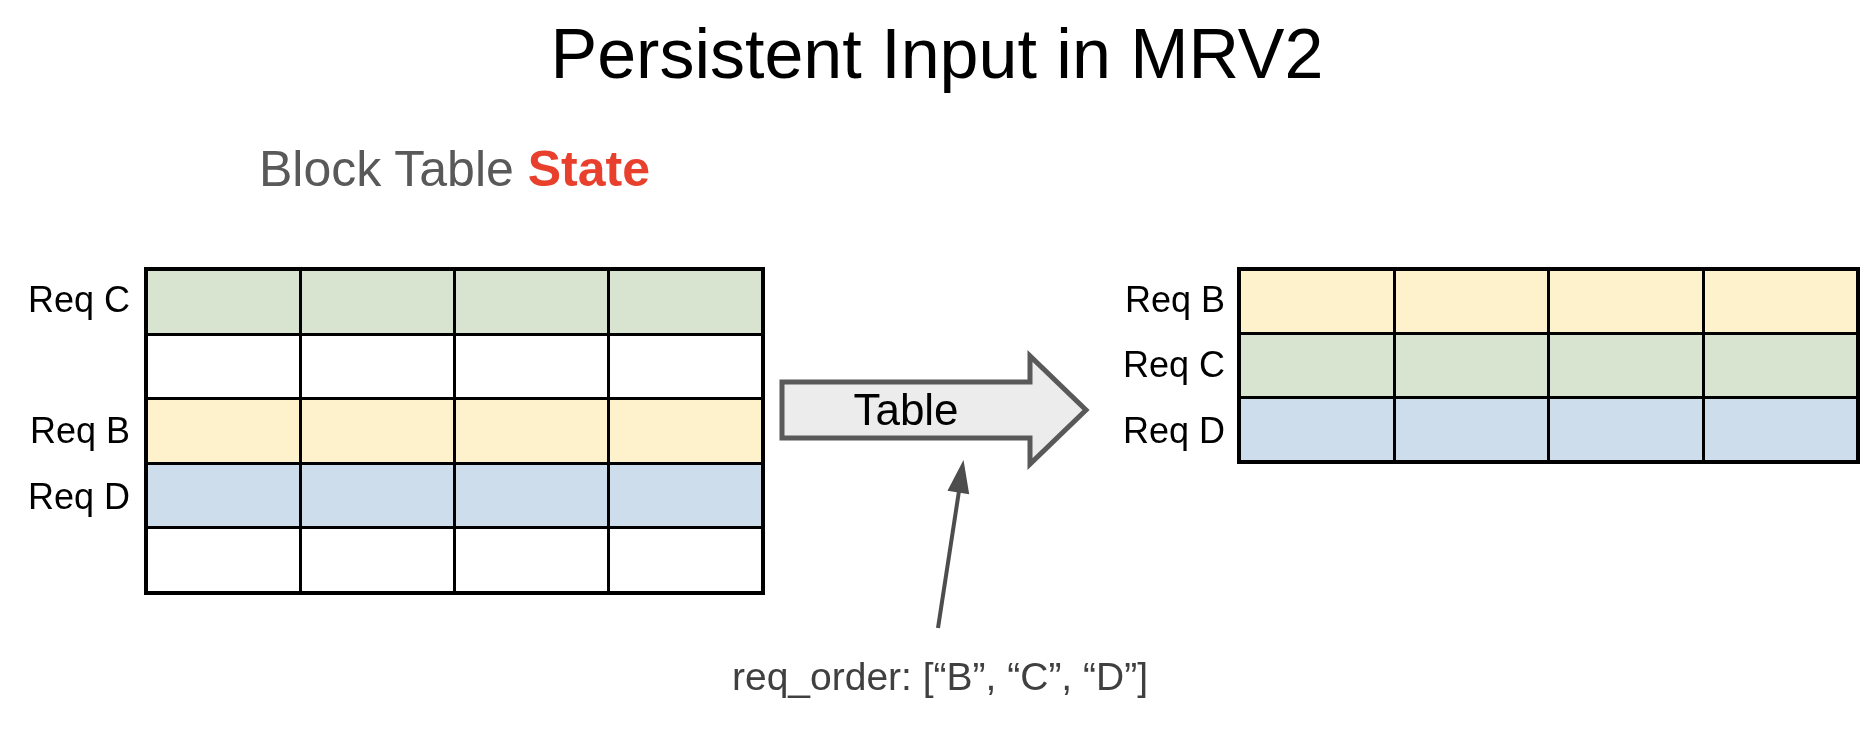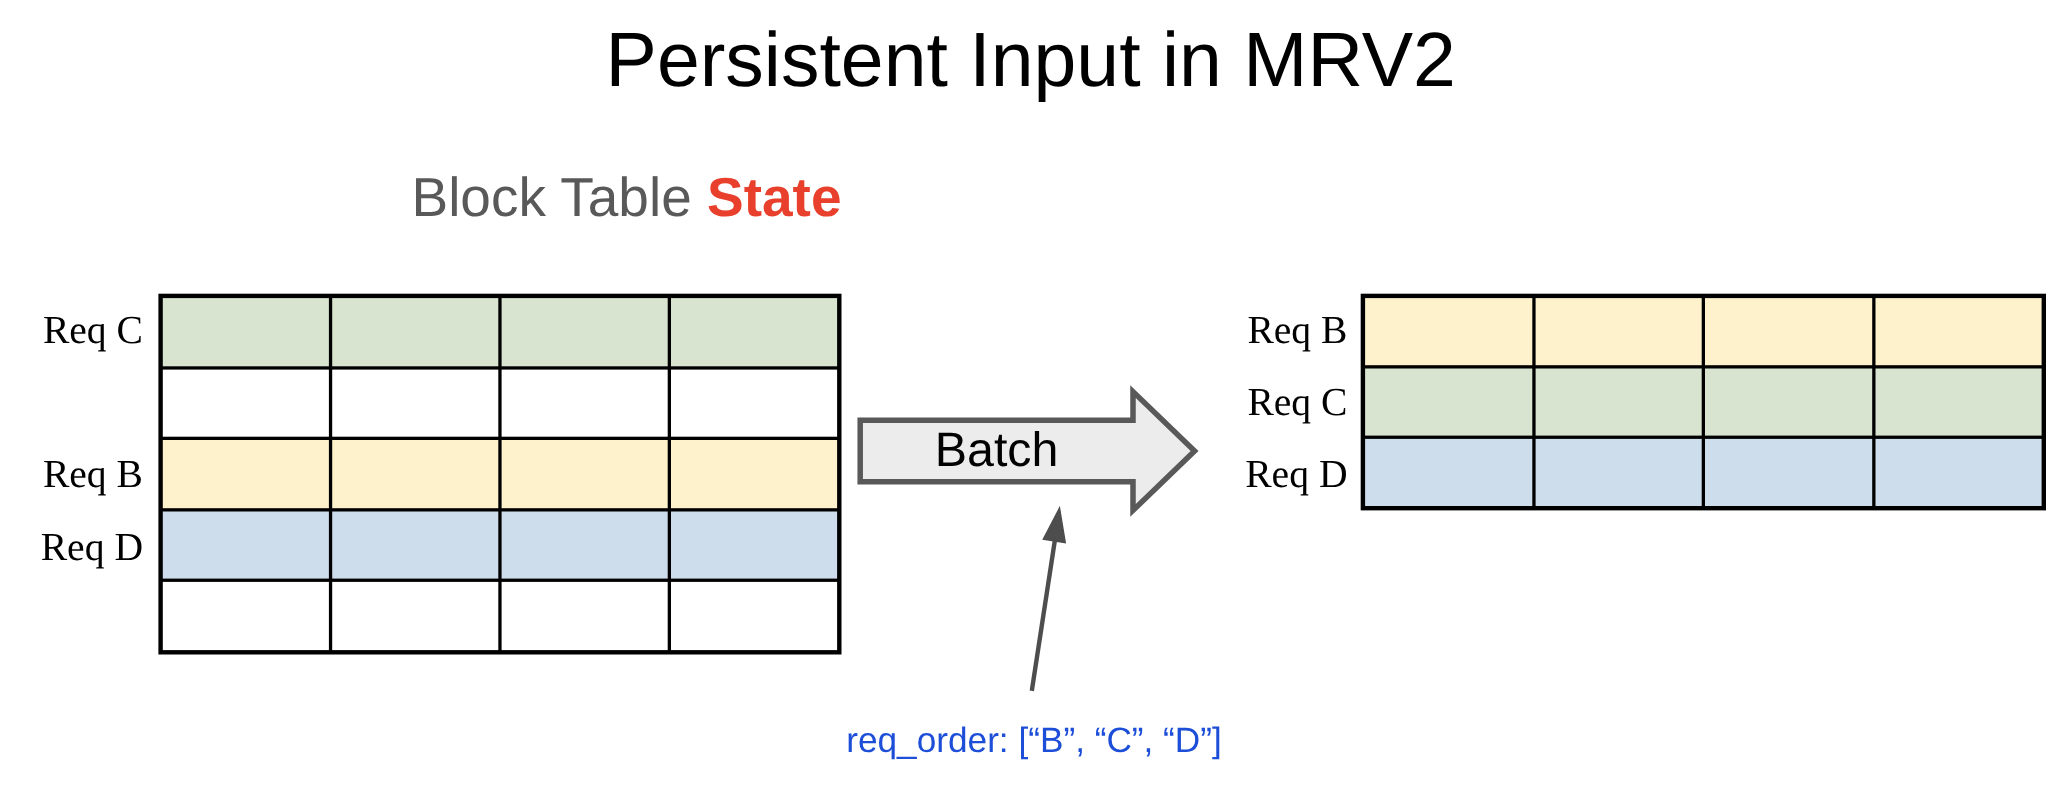--- a/index.html
+++ b/index.html
@@ -6,53 +6,53 @@
   .canvas{
     position:relative;width:1874px;height:736px;background:#ffffff;
     font-family:"Liberation Sans",sans-serif;overflow:hidden;
   }
   .title{
     position:absolute;left:0;top:14px;width:1874px;margin:0;
     text-align:center;font-size:70px;font-weight:400;color:#000000;
     letter-spacing:0px;
   }
   .heading{
-    position:absolute;top:150px;text-align:right;font-size:50px;color:#595959;
+    position:absolute;top:140px;text-align:center;font-size:50px;color:#595959;
     white-space:pre;
   }
   .heading .hl{color:#e8402c;font-weight:700;}
   .left-heading{left:144px;width:621px;}
   .right-heading{left:1237px;width:623px;}
   .block-table{
     position:absolute;display:grid;background:#000000;
     padding:4px;gap:3px;box-sizing:border-box;
   }
   #left-table{left:144px;top:267px;width:621px;height:328px;}
   #right-table{left:1237px;top:267px;width:623px;height:197px;}
   .cell{width:100%;height:100%;}
   .row-labels{
-    position:absolute;display:grid;box-sizing:border-box;font-family:Liberation Serif, serif;
+    position:absolute;display:grid;box-sizing:border-box;
   }
   #left-labels{left:0;top:267px;width:130px;height:328px;}
   #right-labels{left:1040px;top:267px;width:185px;height:197px;}
   .row-label{
     display:flex;align-items:center;justify-content:flex-end;
     font-size:36px;color:#000000;white-space:pre;
   }
   #left-labels .row-label{padding-right:0px;}
   .arrow-svg{position:absolute;left:770px;top:345px;width:330px;height:130px;}
   .gather-label{
     position:absolute;left:782px;top:382px;width:248px;height:56px;
     display:flex;align-items:center;justify-content:center;
     font-size:44px;color:#000000;
   }
   .pointer-svg{position:absolute;left:890px;top:450px;width:120px;height:195px;}
   .annotation{
     position:absolute;left:460px;top:655px;width:960px;
-    text-align:center;font-size:32px;color:#1d4ed8;white-space:pre;
+    text-align:center;font-size:39px;color:#404040;white-space:pre;
   }
 </style>
 </head>
 <body>
 
 <div class="canvas">
 
   <h1 class="title">Persistent Input in MRV2</h1>
 
   <div class="heading left-heading"><span>Block Table </span><span class="hl">State</span></div>
@@ -104,21 +104,21 @@
       <div class="cell" style="background: rgb(216, 228, 207);"></div>
       <div class="cell" style="background: rgb(205, 221, 236);"></div>
       <div class="cell" style="background: rgb(205, 221, 236);"></div>
       <div class="cell" style="background: rgb(205, 221, 236);"></div>
       <div class="cell" style="background: rgb(205, 221, 236);"></div>
     </div>
 
   <svg class="arrow-svg" viewBox="0 0 330 130" xmlns="http://www.w3.org/2000/svg">
     <polygon points="12,37 260,37 260,11 316,65 260,119 260,93 12,93" fill="#ececec" stroke="#595959" stroke-width="5" stroke-linejoin="miter"></polygon>
   </svg>
-  <div class="gather-label">Batch</div>
+  <div class="gather-label">Table</div>
 
   <svg class="pointer-svg" viewBox="0 0 120 195" xmlns="http://www.w3.org/2000/svg">
     <line x1="48" y1="178" x2="69" y2="41" stroke="#4d4d4d" stroke-width="4"></line>
     <polygon points="73,13 78,43 59,40" fill="#4d4d4d" stroke="#4d4d4d" stroke-width="2"></polygon>
   </svg>
 
   <div class="annotation">req_order: [“B”, “C”, “D”]</div>
 
 </div>
 

